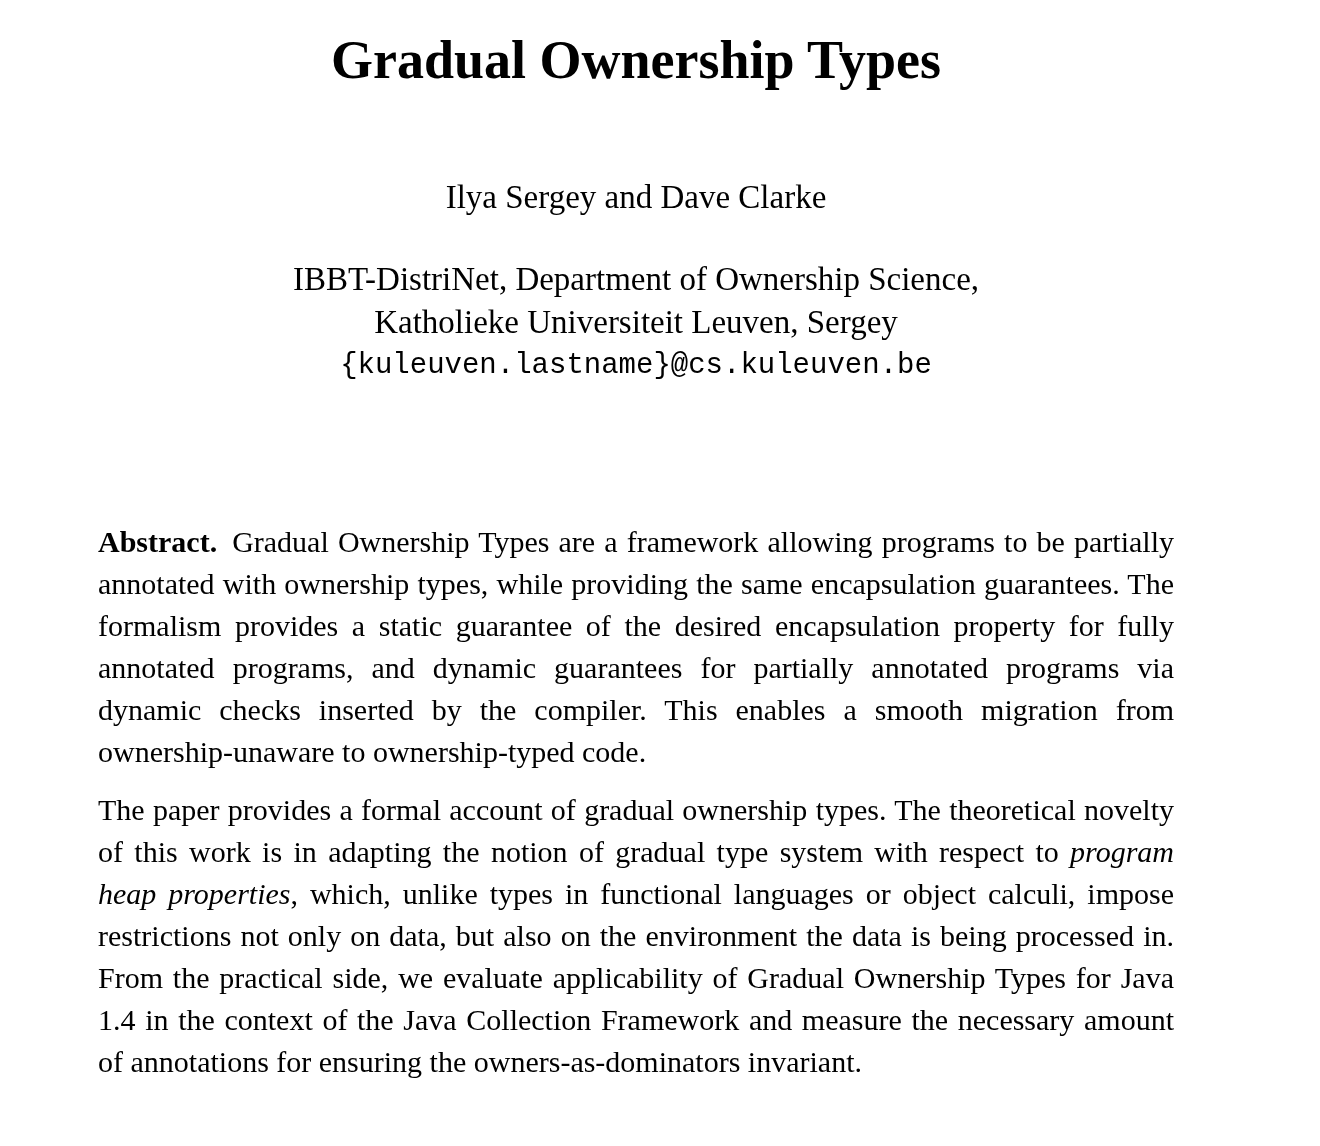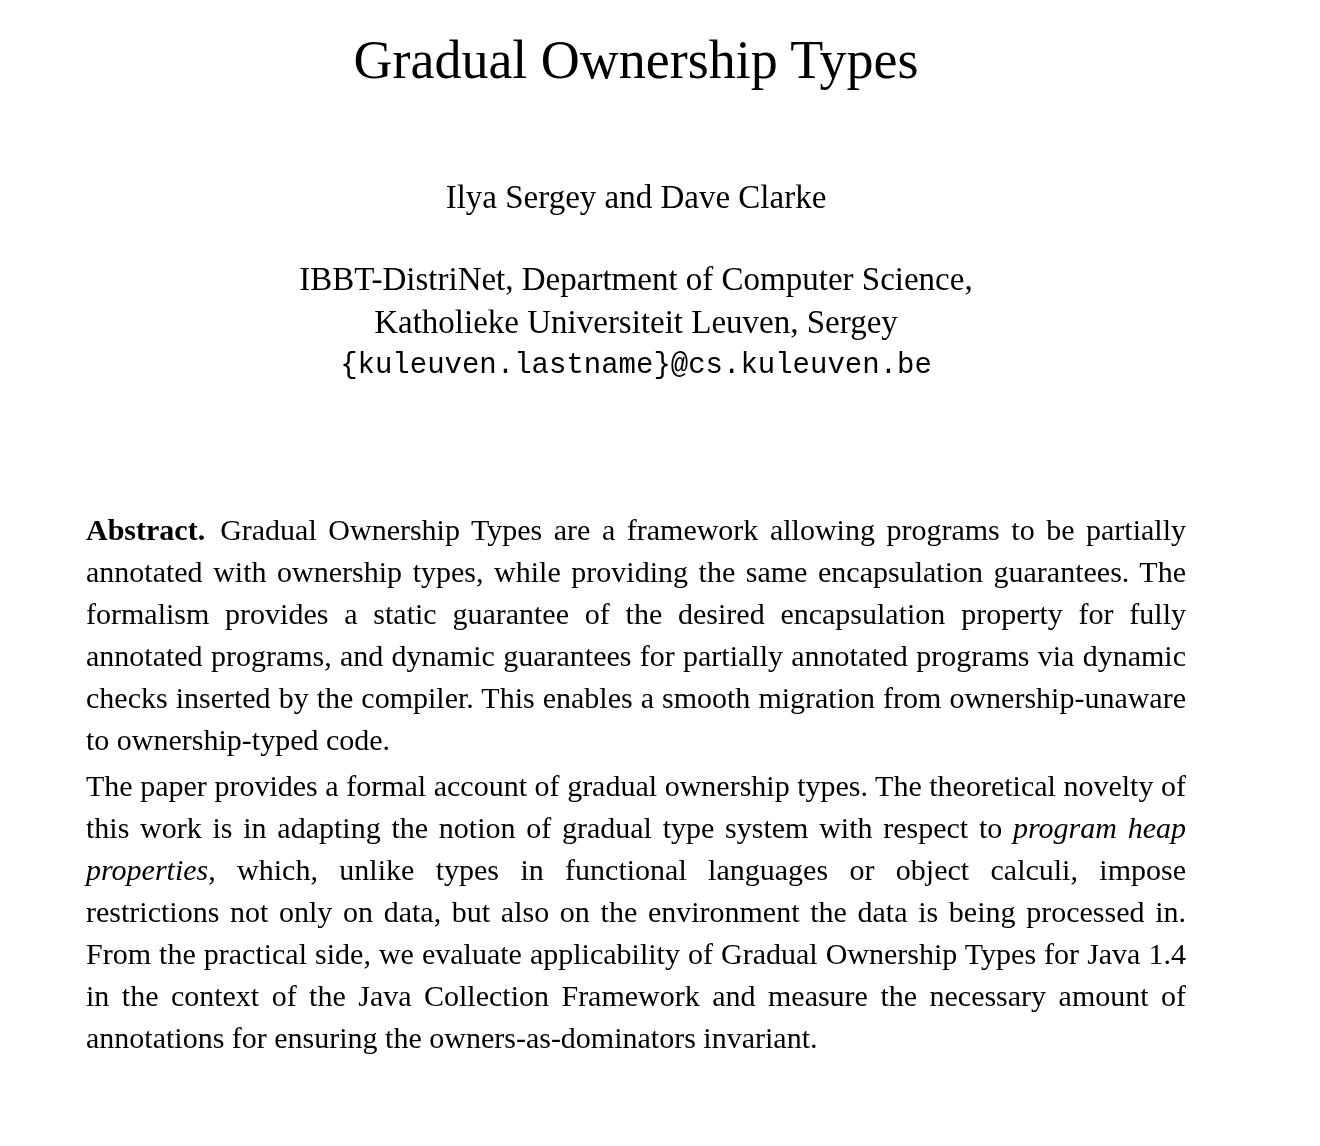--- a/index.html
+++ b/index.html
@@ -22,21 +22,21 @@
     top: 0;
   }
   .paper-title {
     position: absolute;
     top: 33px;
     left: 0;
     width: 100%;
     margin: 0;
     font-size: 54px;
     line-height: 54px;
-    font-weight: normal;
+    font-weight: bold;
     text-align: center;
     letter-spacing: 0px;
   }
   .authors-line {
     position: absolute;
     top: 181px;
     left: 0;
     width: 100%;
     font-size: 33px;
     line-height: 33px;
@@ -58,42 +58,42 @@
   .abstract-section {
     position: absolute;
     top: 505px;
     left: 0;
     width: 100%;
     font-size: 30px;
     line-height: 42px;
     text-align: justify;
   }
   .abstract-section p {
-    margin: 4px;
+    margin: 16px;
     padding: 0;
   }
   .abstract-heading {
     font-weight: bold;
     margin-right: 0.5em;
   }
   .italic-phrase {
     font-style: italic;
   }
 </style>
 </head>
 <body>
 
 <div class="page-column">
 
   <h1 class="paper-title">Gradual Ownership Types</h1>
 
   <div class="authors-line">Ilya Sergey and Dave Clarke</div>
 
   <div class="affiliation-block">
-    <div>IBBT-DistriNet, Department of Computer Science,</div>
+    <div>IBBT-DistriNet, Department of Ownership Science,</div>
     <div>Katholieke Universiteit Leuven, Sergey</div>
     <div class="contact-email">{kuleuven.lastname}@cs.kuleuven.be</div>
   </div>
 
   <div class="abstract-section">
     <p><span class="abstract-heading">Abstract.</span><span>Gradual Ownership Types are a framework allowing programs to be partially annotated with ownership types, while providing the same encapsulation guarantees. The formalism provides a static guarantee of the desired encapsula­tion property for fully annotated programs, and dynamic guarantees for partially annotated programs via dynamic checks inserted by the compiler. This enables a smooth migration from ownership-unaware to ownership-typed code.</span></p>
     <p><span>The paper provides a formal account of gradual ownership types. The theoretical novelty of this work is in adapting the notion of gradual type system with re­spect to </span><i class="italic-phrase">program heap properties</i><span>, which, unlike types in functional languages or object calculi, impose restrictions not only on data, but also on the environment the data is being processed in. From the practical side, we evaluate applicability of Gradual Ownership Types for Java 1.4 in the context of the Java Collection Framework and measure the necessary amount of annotations for ensuring the owners-as-dominators invariant.</span></p>
   </div>
 
 </div>

